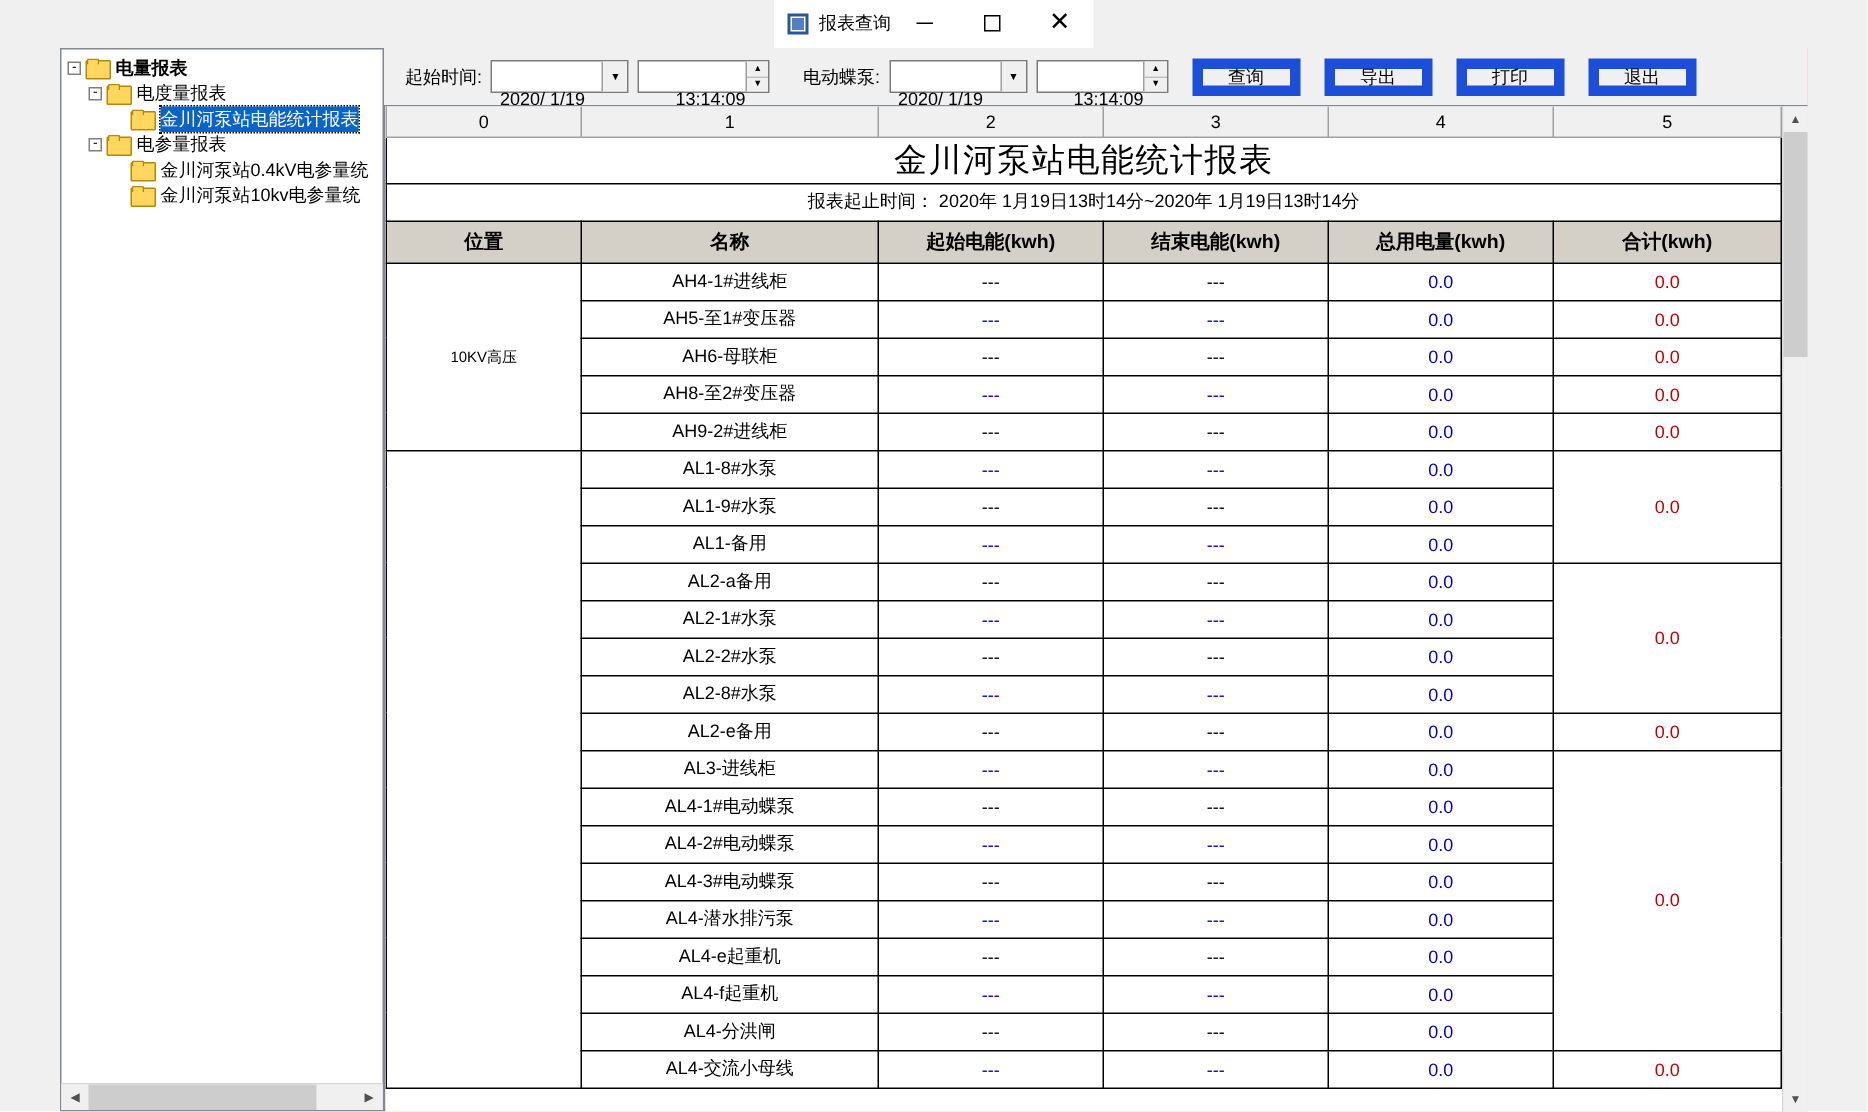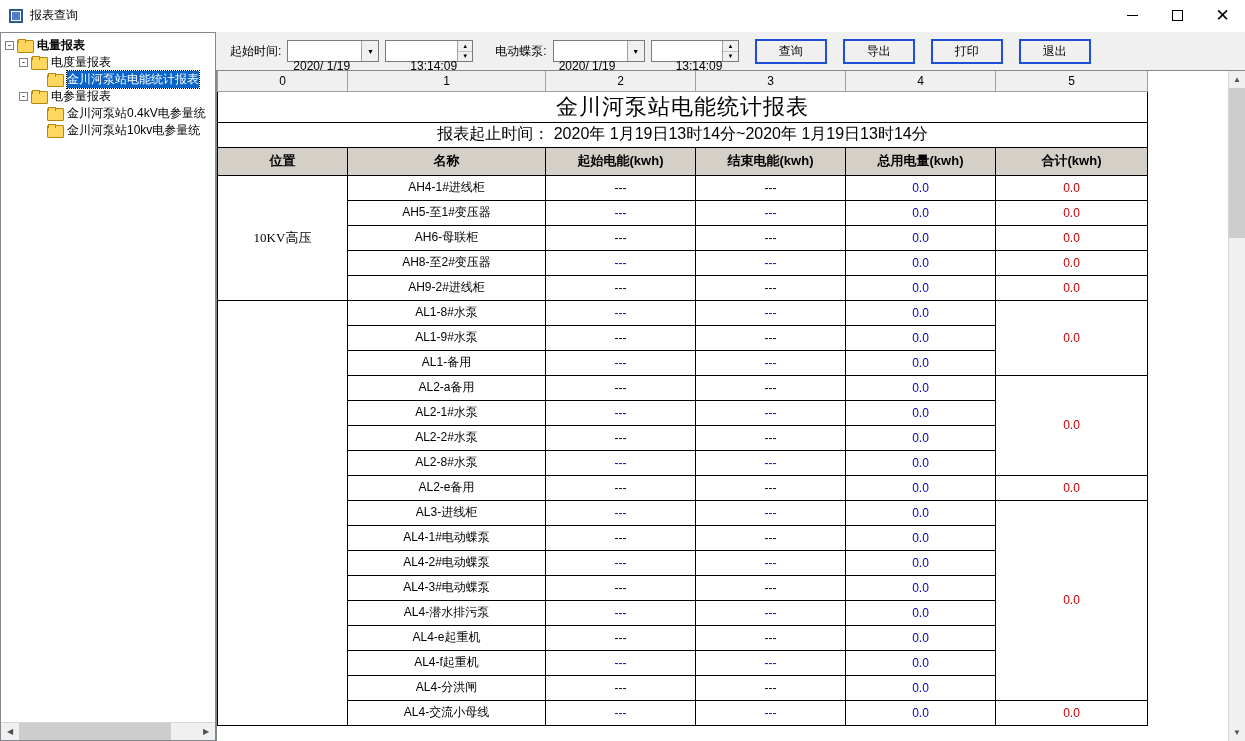--- a/index.html
+++ b/index.html
@@ -9,20 +9,21 @@
     overflow: hidden;
     font-family: "Liberation Sans", sans-serif;
     background: #ffffff;
   }
   #app {
     width: 1245px; height: 741px;
     position: relative;
     background: #f0f0f0;
     display: flex;
     flex-direction: column;
+    align-items: center;
   }
 
   
   .titlebar {
     height: 32px;
     background: #ffffff;
     display: flex;
     align-items: center;
     flex: 0 0 32px;
     border-bottom: 1px solid #ffffff;
@@ -218,21 +219,21 @@
     display: flex; align-items: center; justify-content: center;
     font-size: 6px; color: #000; line-height: 1;
   }
   .spin div:first-child { border-bottom: 1px solid #c0c0c0; }
   .gap { width: 22px; }
   .btn {
     height: 25px;
     min-width: 72px;
     padding: 0 10px;
     background: #f0f0f0;
-    border: 2px solid #1d4ed8;
+    border: 7px solid #1d4ed8;
     font-size: 12px;
     color: #000;
     display: flex; align-items: center; justify-content: center;
     margin-left: 16px;
   }
 
   
   .grid-area {
     flex: 1;
     min-height: 0;
@@ -282,35 +283,35 @@
   .c4 { width: 150px; }
   .c5 { width: 152px; }
 
   .title-cell {
     font-size: 22px;
     font-weight: bold;
     height: 45px;
     letter-spacing: 1px;
   }
   .subtitle-cell {
-    font-size: 16px;
+    font-size: 12px;
     height: 27px;
   }
   tr.hdr td {
     font-weight: bold;
     font-size: 13px;
     background: #d4d0c8;
     height: 28px;
   }
   .alt td { background: #d4d0c8; }
   .num-blue { color: #0000c0; }
   .num-red { color: #c00000; }
   .dash { color: #0000c0; }
   .dash-plain { color: #000000; }
-  .pos-cell { font-weight: bold; font-size: 13px; font-family: Liberation Serif, serif; }
+  .pos-cell { font-weight: bold; font-size: 10px; }
   .gray-cell { background: #d4d0c8; }
 
   
   .vscroll {
     width: 17px;
     flex: 0 0 17px;
     background: #f0f0f0;
     border-left: 1px solid #d6d6d6;
     display: flex;
     flex-direction: column;

